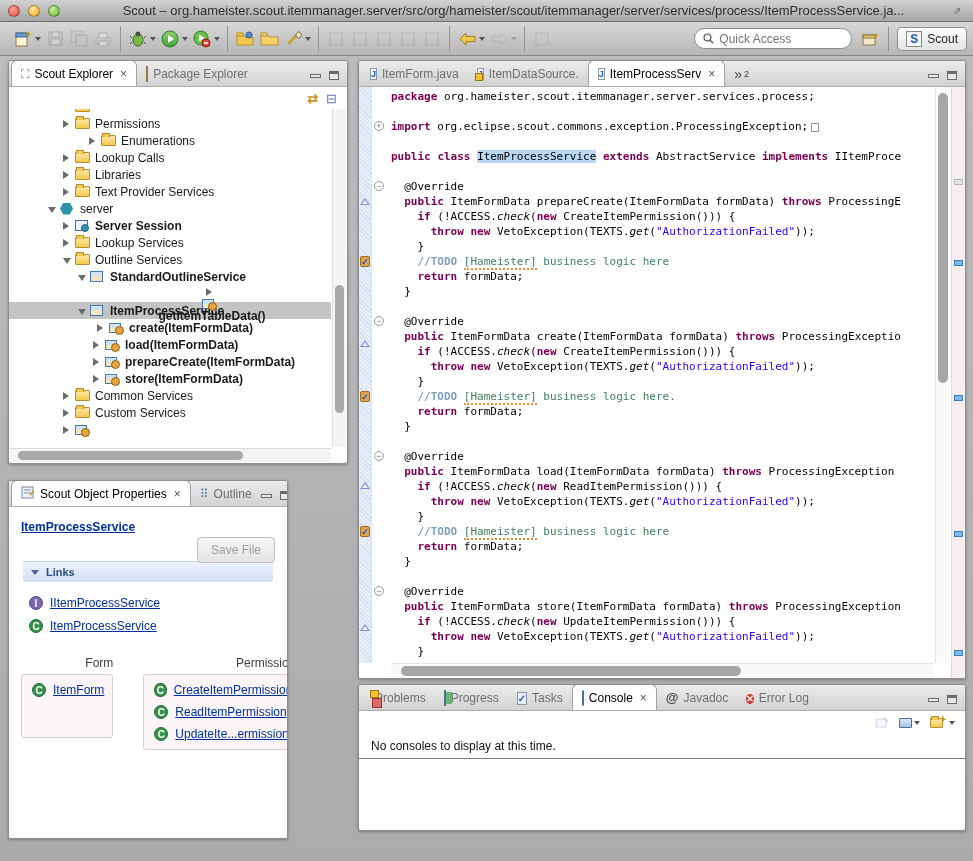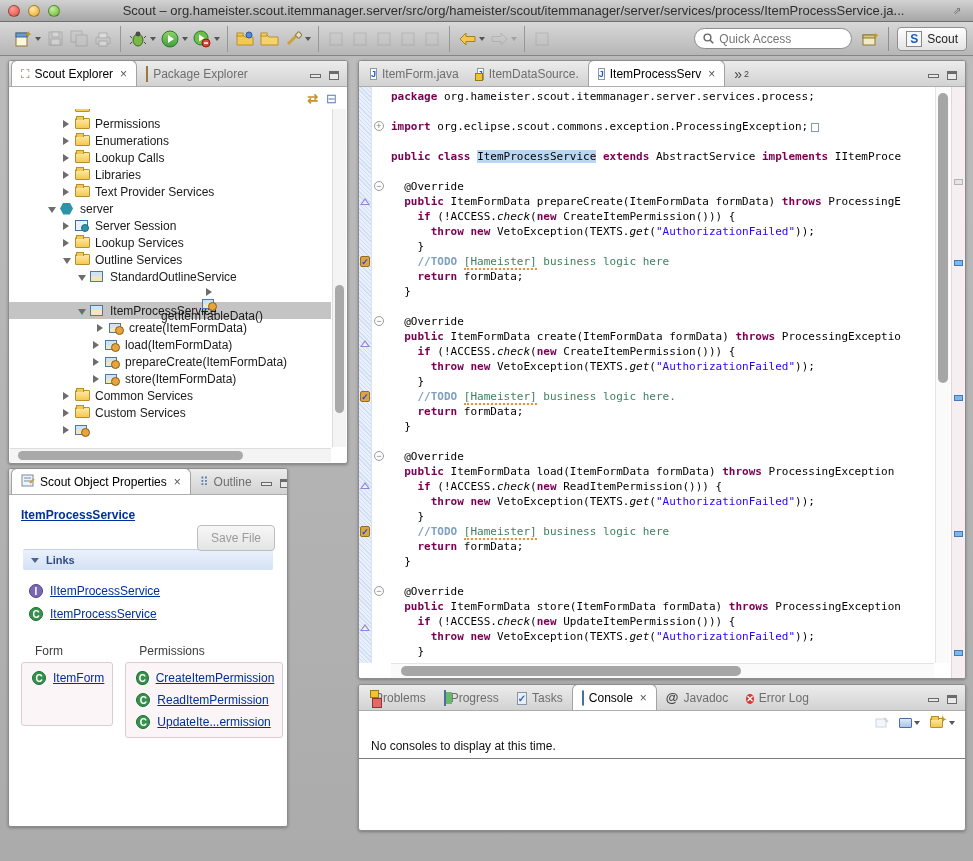--- a/index.html
+++ b/index.html
@@ -62,21 +62,21 @@
   .tree { position:absolute; top:48px; left:0; right:16px; bottom:16px; overflow:hidden; }
   .tree-inner { margin-top:-11px; }
   .trow { height:17px; display:flex; align-items:center; font-size:12px; color:#1a1a1a; white-space:nowrap; }
   .trow.selected { background:#c4c4c4; }
   .trow .arrow { width:10px; margin-right:2px; display:inline-block; }
   .arr-r { width:0; height:0; border-top:4px solid transparent; border-bottom:4px solid transparent;
            border-left:6px solid #6d6d6d; display:inline-block; }
   .arr-d { width:0; height:0; border-left:4px solid transparent; border-right:4px solid transparent;
            border-top:6px solid #6d6d6d; display:inline-block; }
   .trow .ticon2 { width:17px; height:14px; margin-right:3px; display:inline-flex; align-items:center; }
-  .trow.bold { font-weight:normal; }
+  .trow.bold { font-weight:bold; }
   .vscroll { position:absolute; top:48px; right:1px; bottom:16px; width:14px; background:#f4f4f4;
              border-left:1px solid #ddd; }
   .vscroll .thumb { position:absolute; left:2px; width:9px; background:#a9a9a9; border-radius:5px; }
   .hscroll { position:absolute; left:1px; right:16px; bottom:1px; height:14px; background:#f4f4f4;
              border-top:1px solid #ddd; }
   .hscroll .thumb { position:absolute; top:2px; height:9px; background:#a9a9a9; border-radius:5px; }
 
   
   .props-body { position:relative; padding:10px 12px; height:calc(100% - 26px); background:#fff; }
   .hlink { color:#00309c; text-decoration:underline; font-size:12px; cursor:pointer; }
@@ -88,21 +88,21 @@
                  color:#2c4d85; font-weight:bold; font-size:11px; }
   .sec-arr { width:0; height:0; border-left:4px solid transparent; border-right:4px solid transparent;
              border-top:5px solid #4a668f; }
   .linkrow { display:flex; align-items:center; gap:7px; margin:0 0 9px 8px; }
   .circ { width:14px; height:14px; border-radius:50%; color:#fff; font-size:10px; font-weight:bold;
           display:flex; align-items:center; justify-content:center; }
   .circ.I { background:#7a68b0; border:1px solid #52418a; }
   .circ.C { background:#37914c; border:1px solid #1f6e33; }
   .grouplabel { font-size:12px; color:#3c3c3c; margin:14px 0 4px 14px; }
   .groupbox { background:#fbf5f7; border:1px solid #d9ccd2; border-radius:3px; padding:8px 8px; }
-  .cols { display:flex; gap:12px; }
+  .cols { display:flex; gap:30px;text-align:right; }
   .groupbox .linkrow { margin:0 0 8px 2px; }
   .groupbox .linkrow:last-child { margin-bottom:0; }
 
   
   .editor-body { position:absolute; top:26px; left:0; right:0; bottom:0; background:#fff; }
   .ann-ruler { position:absolute; top:0; left:0; width:13px; bottom:15px;
                background:repeating-linear-gradient(45deg,#cfdef2 0 1px,#e9effb 1px 3px); border-right:1px solid #d8e2f0; }
   .fold-ruler { position:absolute; top:0; left:14px; width:13px; bottom:15px; background:#fff; }
   .codearea { position:absolute; top:2px; left:32px; right:31px; bottom:15px; overflow:hidden;
               font-family:"DejaVu Sans Mono", monospace; font-size:11px; line-height:15px; }
@@ -412,21 +412,21 @@
             </span>
             <span></span>
           </div>
           <div class="trow" style="padding-left: 54px;">
             <span class="arrow"><span class="arr-r"></span></span>
             <span class="ticon2">
               <span class="i-folder"></span>
             </span>
             <span>Permissions</span>
           </div>
-          <div class="trow" style="padding-left: 54px;">
+          <div class="trow" style="padding-left: 80px;">
             <span class="arrow"><span class="arr-r"></span></span>
             <span class="ticon2">
               <span class="i-folder"></span>
             </span>
             <span>Enumerations</span>
           </div>
           <div class="trow" style="padding-left: 54px;">
             <span class="arrow"><span class="arr-r"></span></span>
             <span class="ticon2">
               <span class="i-folder"></span>
@@ -548,21 +548,21 @@
         </div>
       </div>
     <div class="vscroll">
         <div class="thumb" style="top:52%;height:38%;"></div>
       </div>
     <div class="hscroll">
         <div class="thumb" style="left:8px;width:225px;"></div>
       </div>
   </div>
 
-  <div class="panel" style="left:8px; top:468px; width:280px; height:359px;">
+  <div class="panel" style="left:8px; top:480px; width:280px; height:359px;">
     <div class="tabrow" id="props-tabs">
         <div class="tab active">
           <span><svg width="14" height="13" viewBox="0 0 14 13">
               <rect x="1" y="1" width="11" height="11" fill="#eef3fb" stroke="#7a8aa0"></rect>
               <line x1="3" y1="4" x2="10" y2="4" stroke="#7a8aa0"></line>
               <line x1="3" y1="7" x2="10" y2="7" stroke="#7a8aa0"></line>
               <line x1="9" y1="9" x2="13" y2="5" stroke="#caa23a" stroke-width="2"></line>
             </svg></span>
           <span>Scout Object Properties</span>
           <span class="close">×</span>

